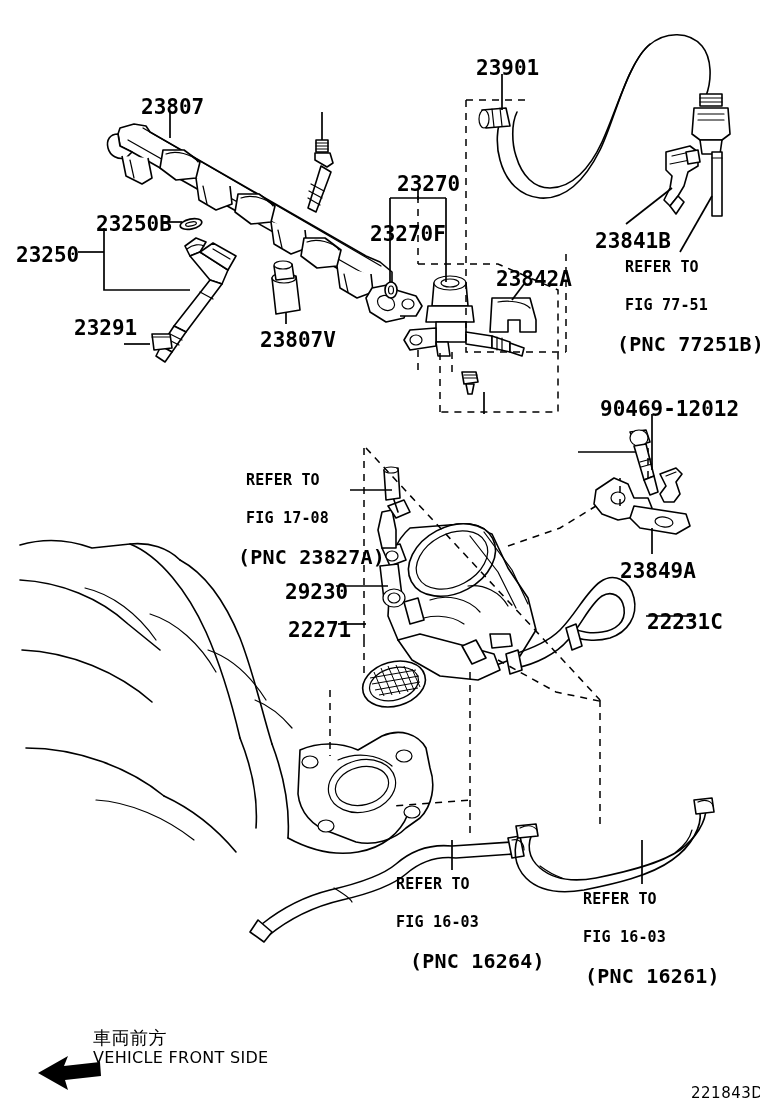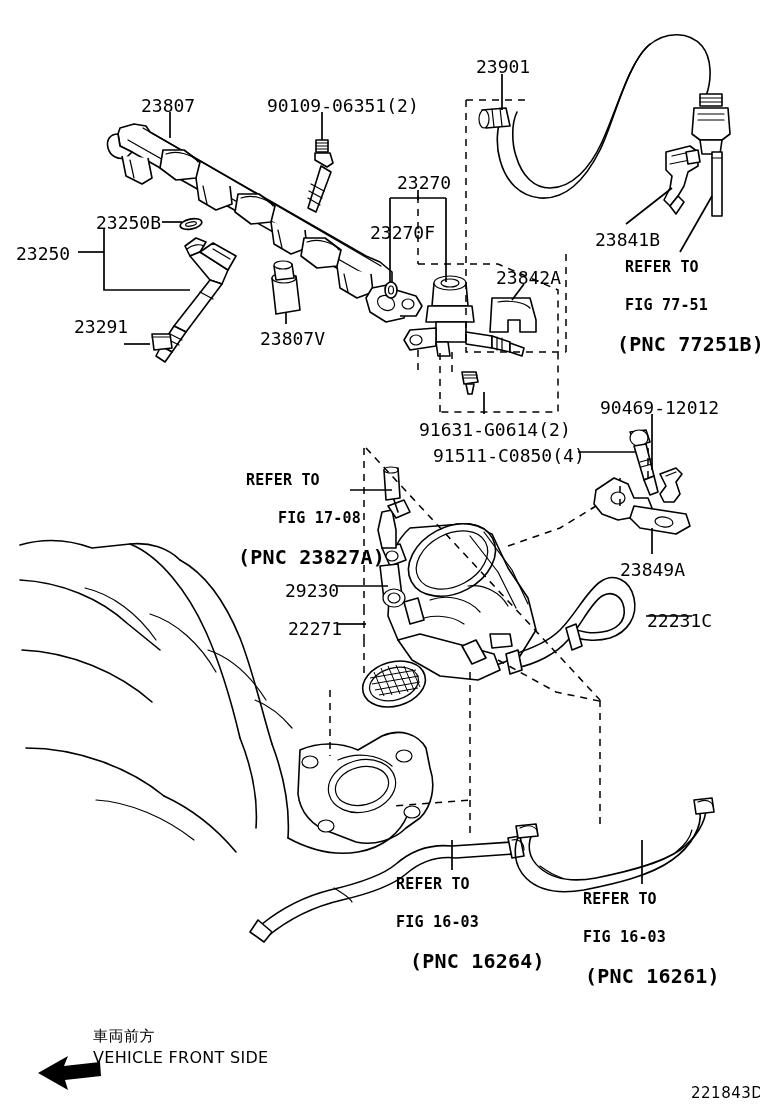--- a/index.html
+++ b/index.html
@@ -27,37 +27,37 @@
   .lbl {
     position: absolute;
     color: #000;
     white-space: pre;
     font-family: "DejaVu Sans Mono", "Liberation Mono", monospace;
     font-weight: bold;
     letter-spacing: -0.5px;
     line-height: 1.0;
   }
   .partno {
-    font-size: 18px;
-    font-weight: normal;
+    font-size: 21px;
+    font-weight: bold;
     letter-spacing: 0px;
   }
   .refer {
     font-size: 15px;
     font-weight: bold;
     line-height: 19px;
     letter-spacing: 0.2px;
   }
   .pnc {
     font-size: 20px;
     font-weight: bold;
     letter-spacing: 0.2px;
   }
   .footer-jp {
-    font-size: 15px;
+    font-size: 18px;
     font-weight: normal;
     font-family: "DejaVu Sans", "Liberation Sans", sans-serif;
     letter-spacing: 0.5px;
   }
   .footer-en {
     font-size: 16px;
     font-weight: normal;
     font-family: "DejaVu Sans", "Liberation Sans", sans-serif;
     letter-spacing: 0.3px;
   }
@@ -415,47 +415,44 @@
       <path class="lead" d="M452,870 L452,840"></path>
       <path class="lead" d="M642,884 L642,840"></path>
     </g>
 
     <g>
       <path class="blk" d="M38,1073 L68,1056 L64,1066 L100,1062 L101,1076 L65,1080 L68,1090 Z"></path>
     </g>
   </svg>
 
   <div class="lbl partno" style="left:141px; top:97px;">23807</div>
-  <div class="lbl partno" style="left:267px; top:97px;">90109-06351(2)</div>
   <div class="lbl partno" style="left:476px; top:58px;">23901</div>
   <div class="lbl partno" style="left:397px; top:174px;text-align:right;">23270</div>
   <div class="lbl partno" style="left:370px; top:224px;">23270F</div>
   <div class="lbl partno" style="left:96px;  top:214px;">23250B</div>
   <div class="lbl partno" style="left:16px;  top:245px;">23250</div>
   <div class="lbl partno" style="left:74px;  top:318px;">23291</div>
   <div class="lbl partno" style="left:260px; top:330px;">23807V</div>
   <div class="lbl partno" style="left:496px; top:269px;">23842A</div>
   <div class="lbl partno" style="left:595px; top:231px;">23841B</div>
-  <div class="lbl partno" style="left:419px; top:421px;">91631-G0614(2)</div>
-  <div class="lbl partno" style="left:433px; top:447px;">91511-C0850(4)</div>
   <div class="lbl partno" style="left:600px; top:399px;">90469-12012</div>
   <div class="lbl partno" style="left:620px; top:561px;">23849A</div>
   <div class="lbl partno" style="left:285px; top:582px;">29230</div>
   <div class="lbl partno" style="left:288px; top:620px;">22271</div>
   <div class="lbl partno" style="left:647px; top:612px;">22231C</div>
 
   <div style="position:absolute; left:625px; top:258px;">
     <div class="lbl refer" style="position:relative; left:0; top:0;">REFER TO</div>
     <div class="lbl refer" style="position:relative; left:0; top:19px;">FIG 77-51</div>
     <div class="lbl pnc" style="position:relative; left:-8px; top:38px;">(PNC 77251B)</div>
   </div>
 
   <div style="position:absolute; left:246px; top:471px;">
     <div class="lbl refer" style="position:relative; left:0; top:0;">REFER TO</div>
-    <div class="lbl refer" style="position:relative; left:0; top:19px;text-align:center;">FIG 17-08</div>
+    <div class="lbl refer" style="position:relative; left:0; top:19px;">FIG 17-08</div>
     <div class="lbl pnc" style="position:relative; left:-8px; top:38px;">(PNC 23827A)</div>
   </div>
 
   <div style="position:absolute; left:396px; top:875px;">
     <div class="lbl refer" style="position:relative; left:0; top:0;">REFER TO</div>
     <div class="lbl refer" style="position:relative; left:0; top:19px;">FIG 16-03</div>
     <div class="lbl pnc" style="position:relative; left:2px; top:38px;margin-left:12px;">(PNC 16264)</div>
   </div>
 
   <div style="position:absolute; left:583px; top:890px;">

